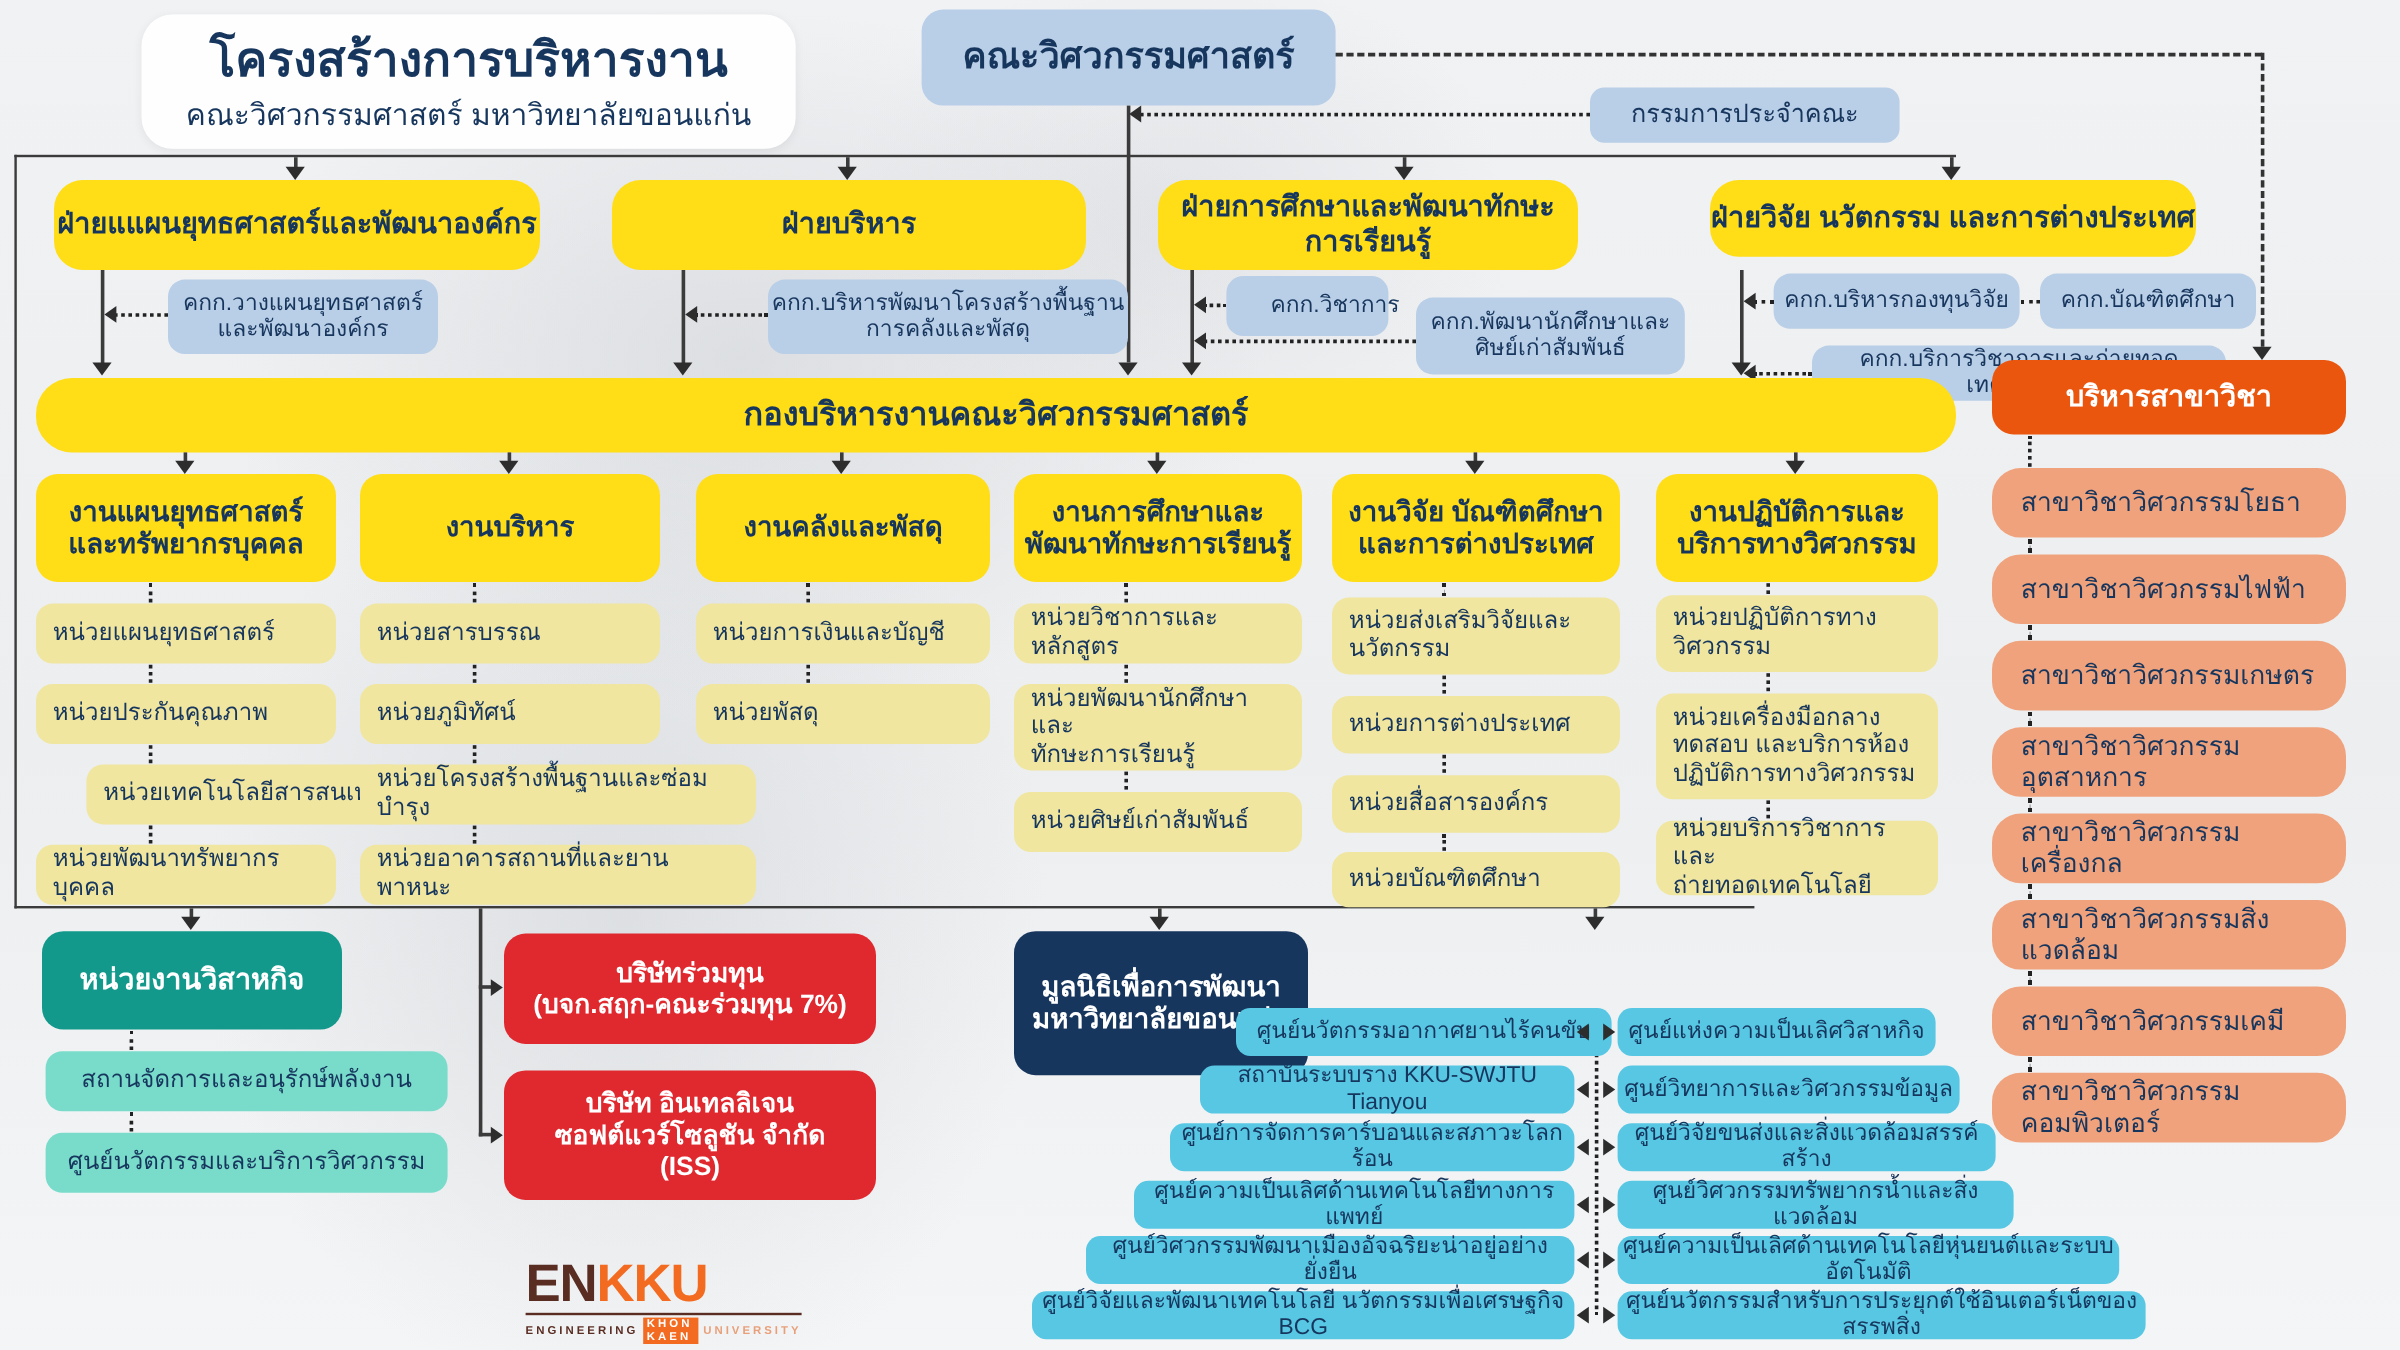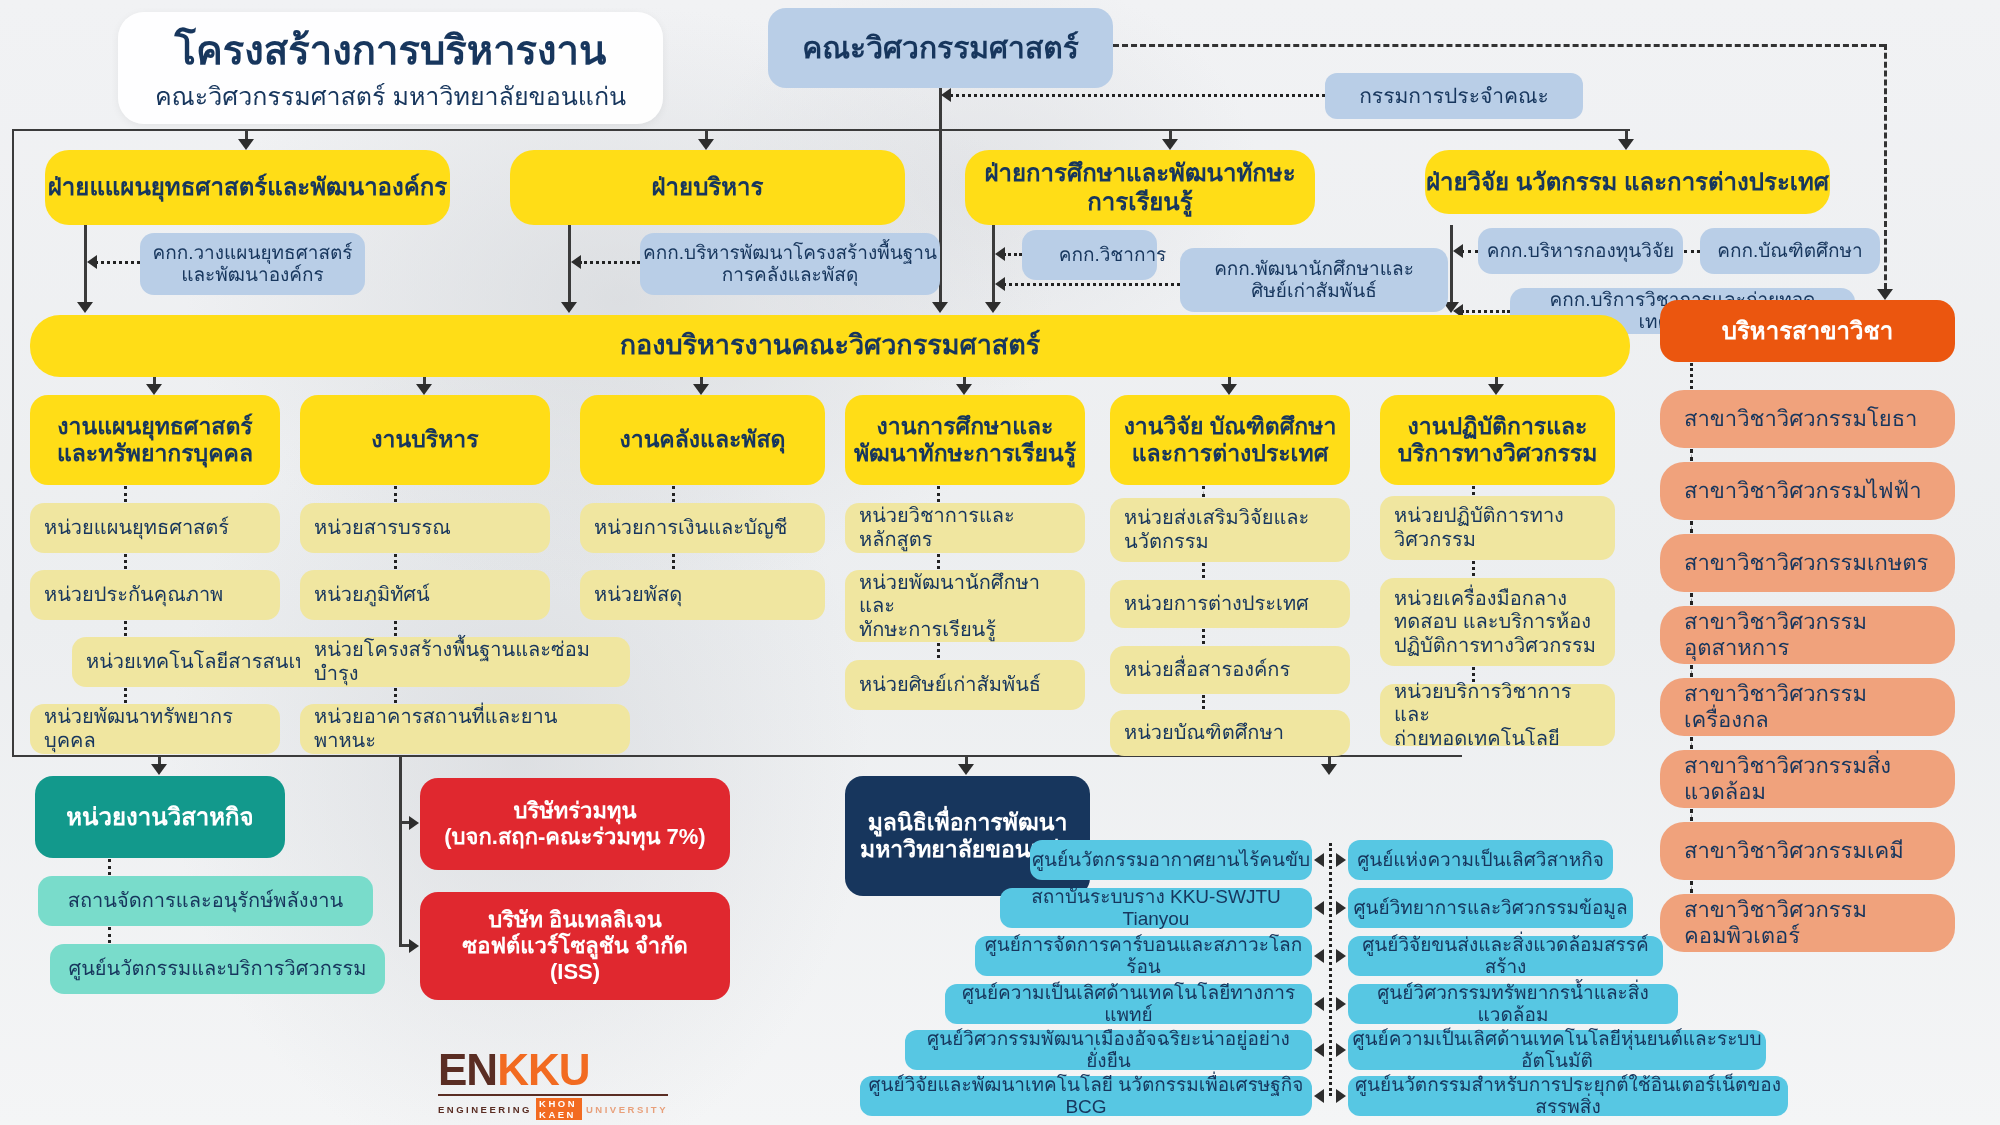--- a/index.html
+++ b/index.html
@@ -105,21 +105,21 @@
   <div class="ah ah-left" style="left:87px;top:255px;"></div>
 
   <div class="box blue r14 t-sub" style="left:640px;top:233px;width:300px;height:62px;">คกก.บริหารพัฒนาโครงสร้างพื้นฐาน
 การคลังและพัสดุ</div>
   <div class="doth" style="left:579px;top:261px;width:61px;"></div>
   <div class="ah ah-left" style="left:571px;top:255px;"></div>
 
   <div class="box blue r14 t-sub" style="left:1022px;top:230px;width:135px;height:50px;padding-left:46px;">คกก.วิชาการ</div>
   <div class="doth" style="left:1003px;top:253px;width:19px;"></div>
   <div class="ah ah-left" style="left:995px;top:247px;"></div>
-  <div class="box blue r14 t-sub" style="left:1180px;top:248px;width:268px;height:64px;">คกก.พัฒนานักศึกษาและ
+  <div class="box blue r14 t-sub" style="left:1180px;top:248px;width:224px;height:64px;">คกก.พัฒนานักศึกษาและ
 ศิษย์เก่าสัมพันธ์</div>
   <div class="doth" style="left:1003px;top:283px;width:177px;"></div>
   <div class="ah ah-left" style="left:995px;top:277px;"></div>
 
   <div class="box blue r14 t-sub" style="left:1478px;top:228px;width:205px;height:46px;">คกก.บริหารกองทุนวิจัย</div>
   <div class="box blue r14 t-sub" style="left:1700px;top:228px;width:180px;height:46px;">คกก.บัณฑิตศึกษา</div>
   <div class="doth" style="left:1461px;top:250px;width:17px;"></div>
   <div class="ah ah-left" style="left:1453px;top:244px;"></div>
   <div class="doth" style="left:1684px;top:250px;width:16px;"></div>
   <div class="box blue r14 t-sub" style="left:1510px;top:288px;width:345px;height:46px;">คกก.บริการวิชาการและถ่ายทอดเทคโนโลยี</div>
@@ -231,34 +231,34 @@
   <div class="ah ah-right" style="left:409px;top:939px;"></div>
   <div class="line" style="left:965px;top:757px;width:3px;height:8px;"></div>
   <div class="ah ah-down" style="left:958px;top:764px;"></div>
   <div class="line" style="left:1328px;top:757px;width:3px;height:8px;"></div>
   <div class="ah ah-down" style="left:1321px;top:764px;"></div>
 
   <div class="box tealbox r18" style="left:35px;top:776px;width:250px;height:82px;font-size:24px;">หน่วยงานวิสาหกิจ</div>
   <div class="dotv" style="left:108px;top:859px;height:16px;"></div>
   <div class="box ltealbox r14 t-item" style="left:38px;top:876px;width:335px;height:50px;">สถานจัดการและอนุรักษ์พลังงาน</div>
   <div class="dotv" style="left:108px;top:927px;height:16px;"></div>
-  <div class="box ltealbox r14 t-item" style="left:38px;top:944px;width:335px;height:50px;margin-left:12px;">ศูนย์นวัตกรรมและบริการวิศวกรรม</div>
+  <div class="box ltealbox r14 t-item" style="left:38px;top:944px;width:335px;height:50px;">ศูนย์นวัตกรรมและบริการวิศวกรรม</div>
 
   <div class="box redbox r18" style="left:420px;top:778px;width:310px;height:92px;font-size:22px;">บริษัทร่วมทุน
 (บจก.สฤก-คณะร่วมทุน 7%)</div>
   <div class="box redbox r18" style="left:420px;top:892px;width:310px;height:108px;font-size:22px;">บริษัท อินเทลลิเจน
 ซอฟต์แวร์โซลูชัน จำกัด
 (ISS)</div>
 
   <div class="box navybox r18" style="left:845px;top:776px;width:245px;height:120px;font-size:23px;">มูลนิธิเพื่อการพัฒนา
 มหาวิทยาลัยขอนแก่น</div>
 
   <div class="dotv" style="left:1329px;top:843px;height:253px;"></div>
 
-  <div class="box lcyanbox r12 t-row" style="left:1030px;top:840px;width:282px;height:40px;">ศูนย์นวัตกรรมอากาศยานไร้คนขับ</div>
+  <div class="box lcyanbox r12 t-row" style="left:1030px;top:840px;width:313px;height:40px;">ศูนย์นวัตกรรมอากาศยานไร้คนขับ</div>
   <div class="box lcyanbox r12 t-row" style="left:1348px;top:840px;width:265px;height:40px;">ศูนย์แห่งความเป็นเลิศวิสาหกิจ</div>
   <div class="ah ah-left" style="left:1314px;top:853px;"></div>
   <div class="ah ah-right" style="left:1336px;top:853px;"></div>
 
   <div class="box lcyanbox r12 t-row" style="left:1000px;top:888px;width:312px;height:40px;">สถาบันระบบราง KKU-SWJTU Tianyou</div>
   <div class="box lcyanbox r12 t-row" style="left:1348px;top:888px;width:285px;height:40px;">ศูนย์วิทยาการและวิศวกรรมข้อมูล</div>
   <div class="ah ah-left" style="left:1314px;top:901px;"></div>
   <div class="ah ah-right" style="left:1336px;top:901px;"></div>
 
   <div class="box lcyanbox r12 t-row" style="left:975px;top:936px;width:337px;height:40px;">ศูนย์การจัดการคาร์บอนและสภาวะโลกร้อน</div>

